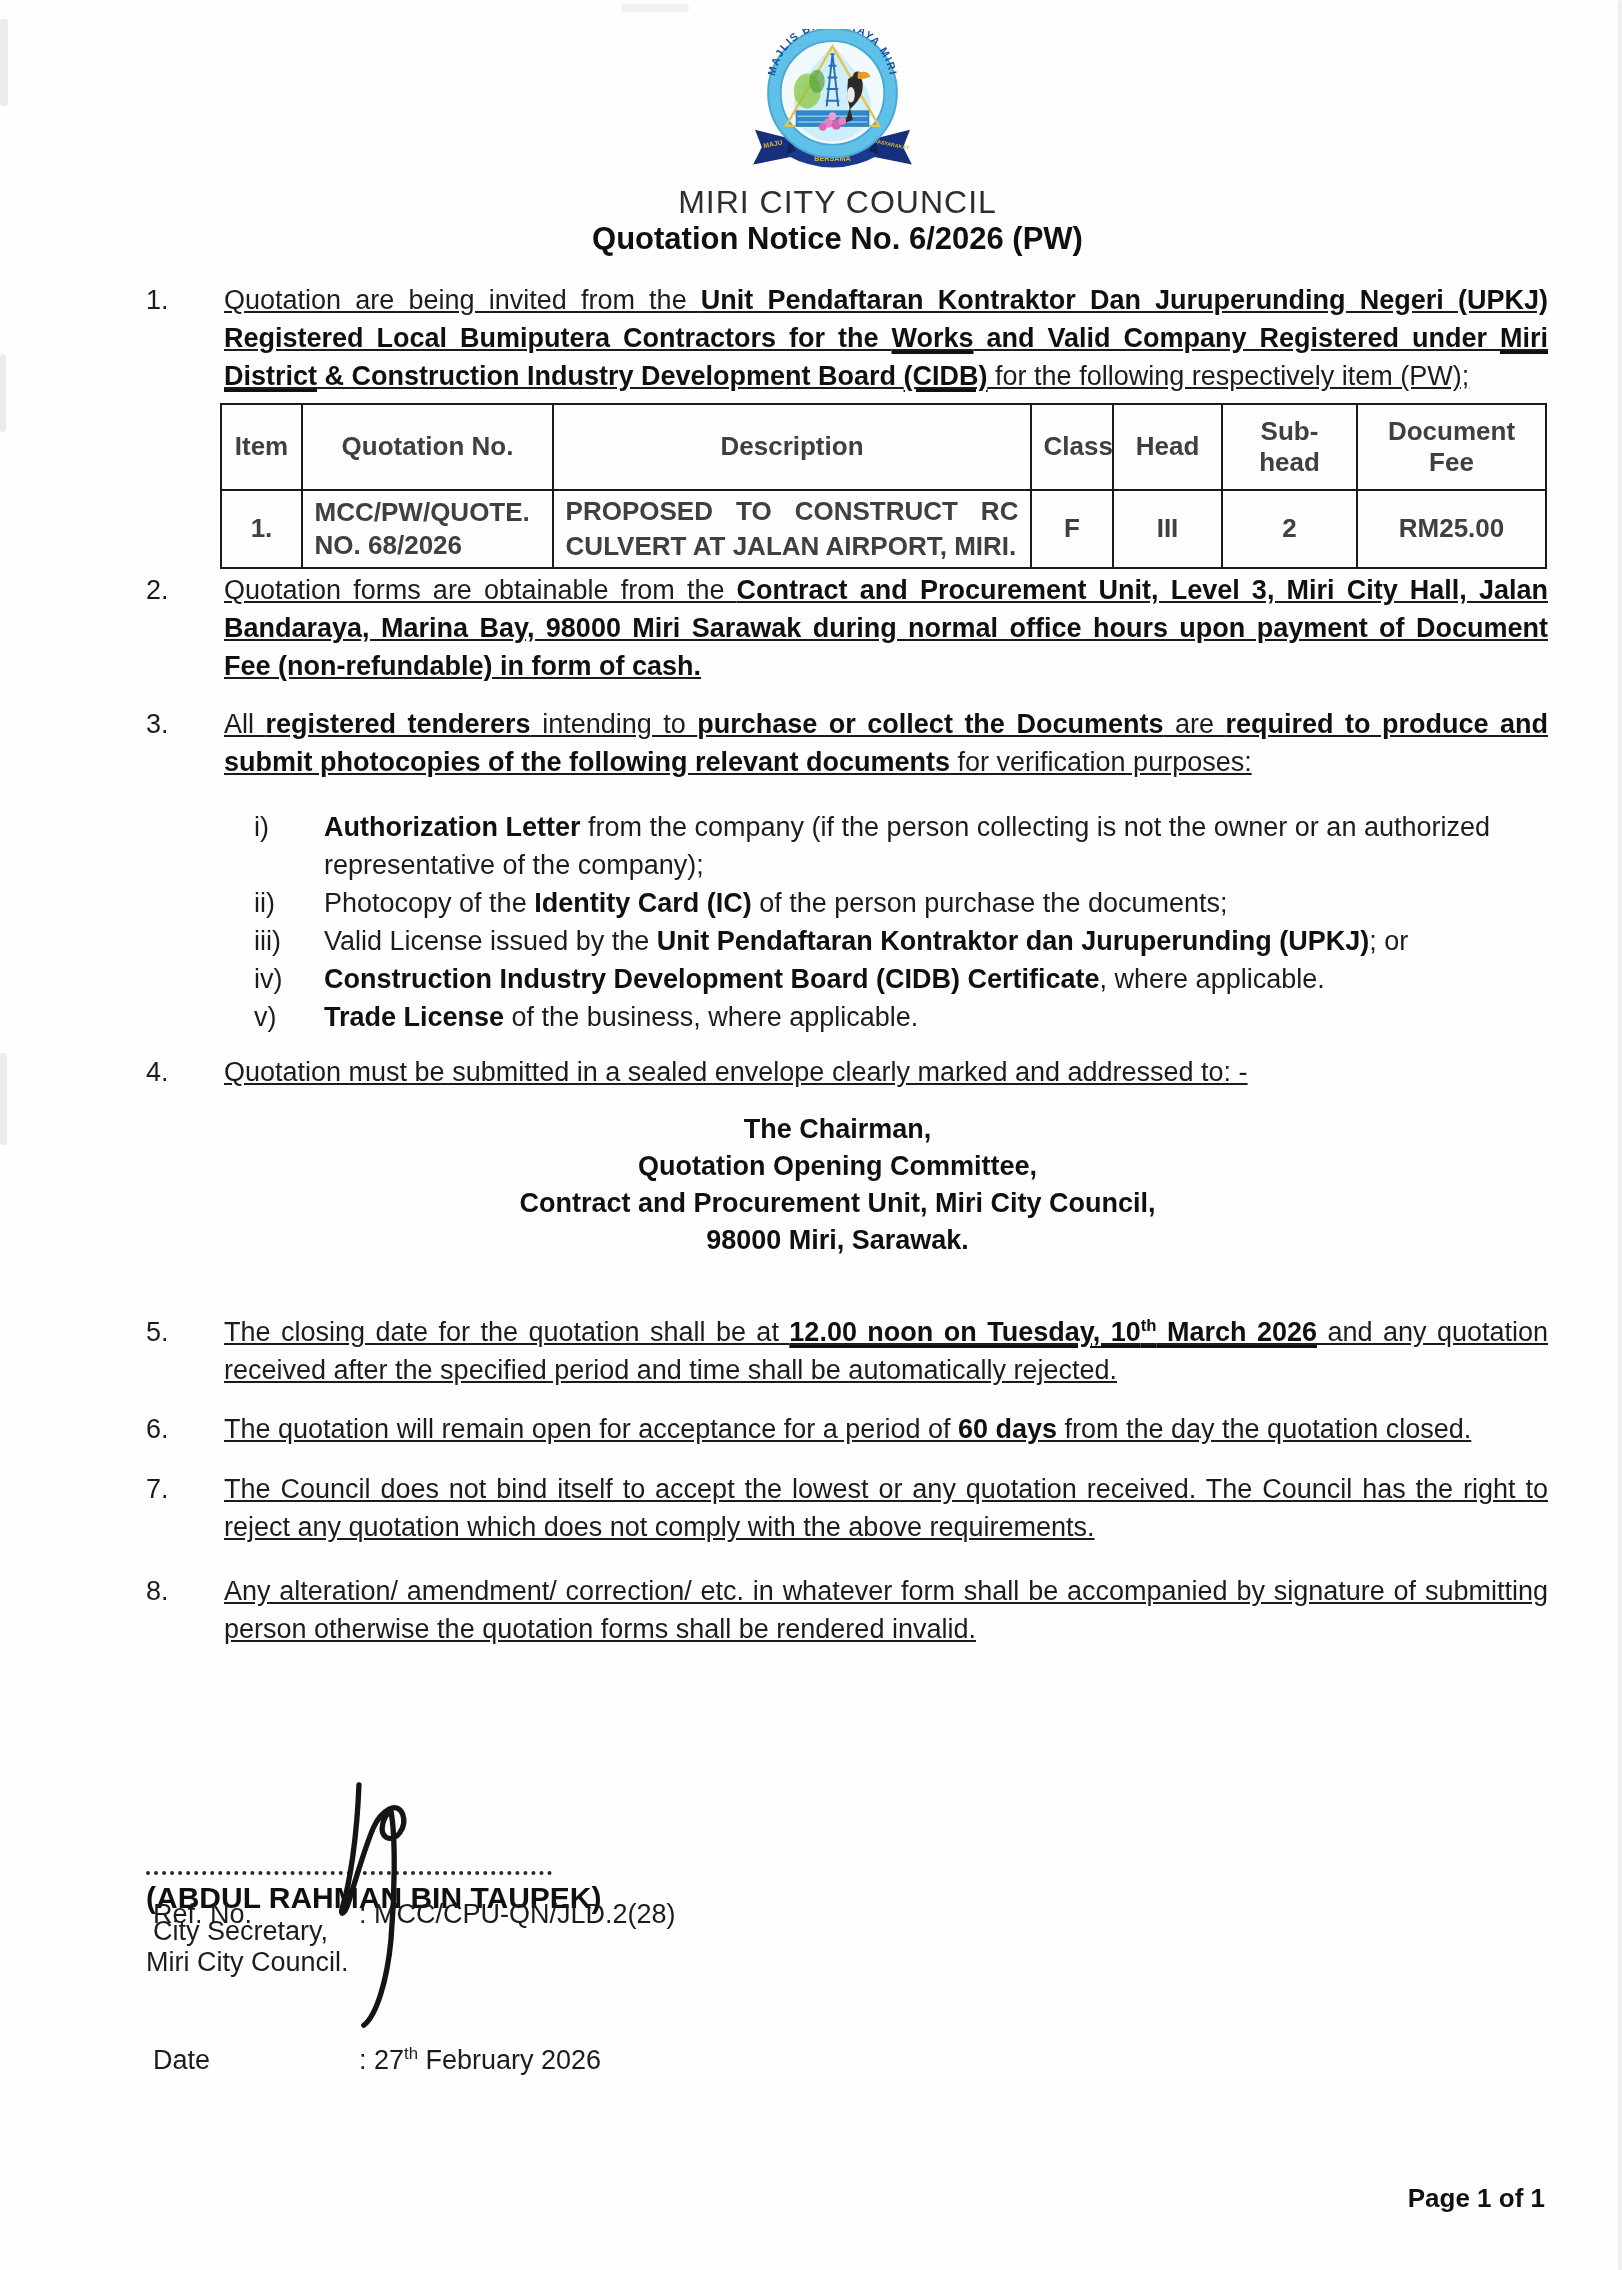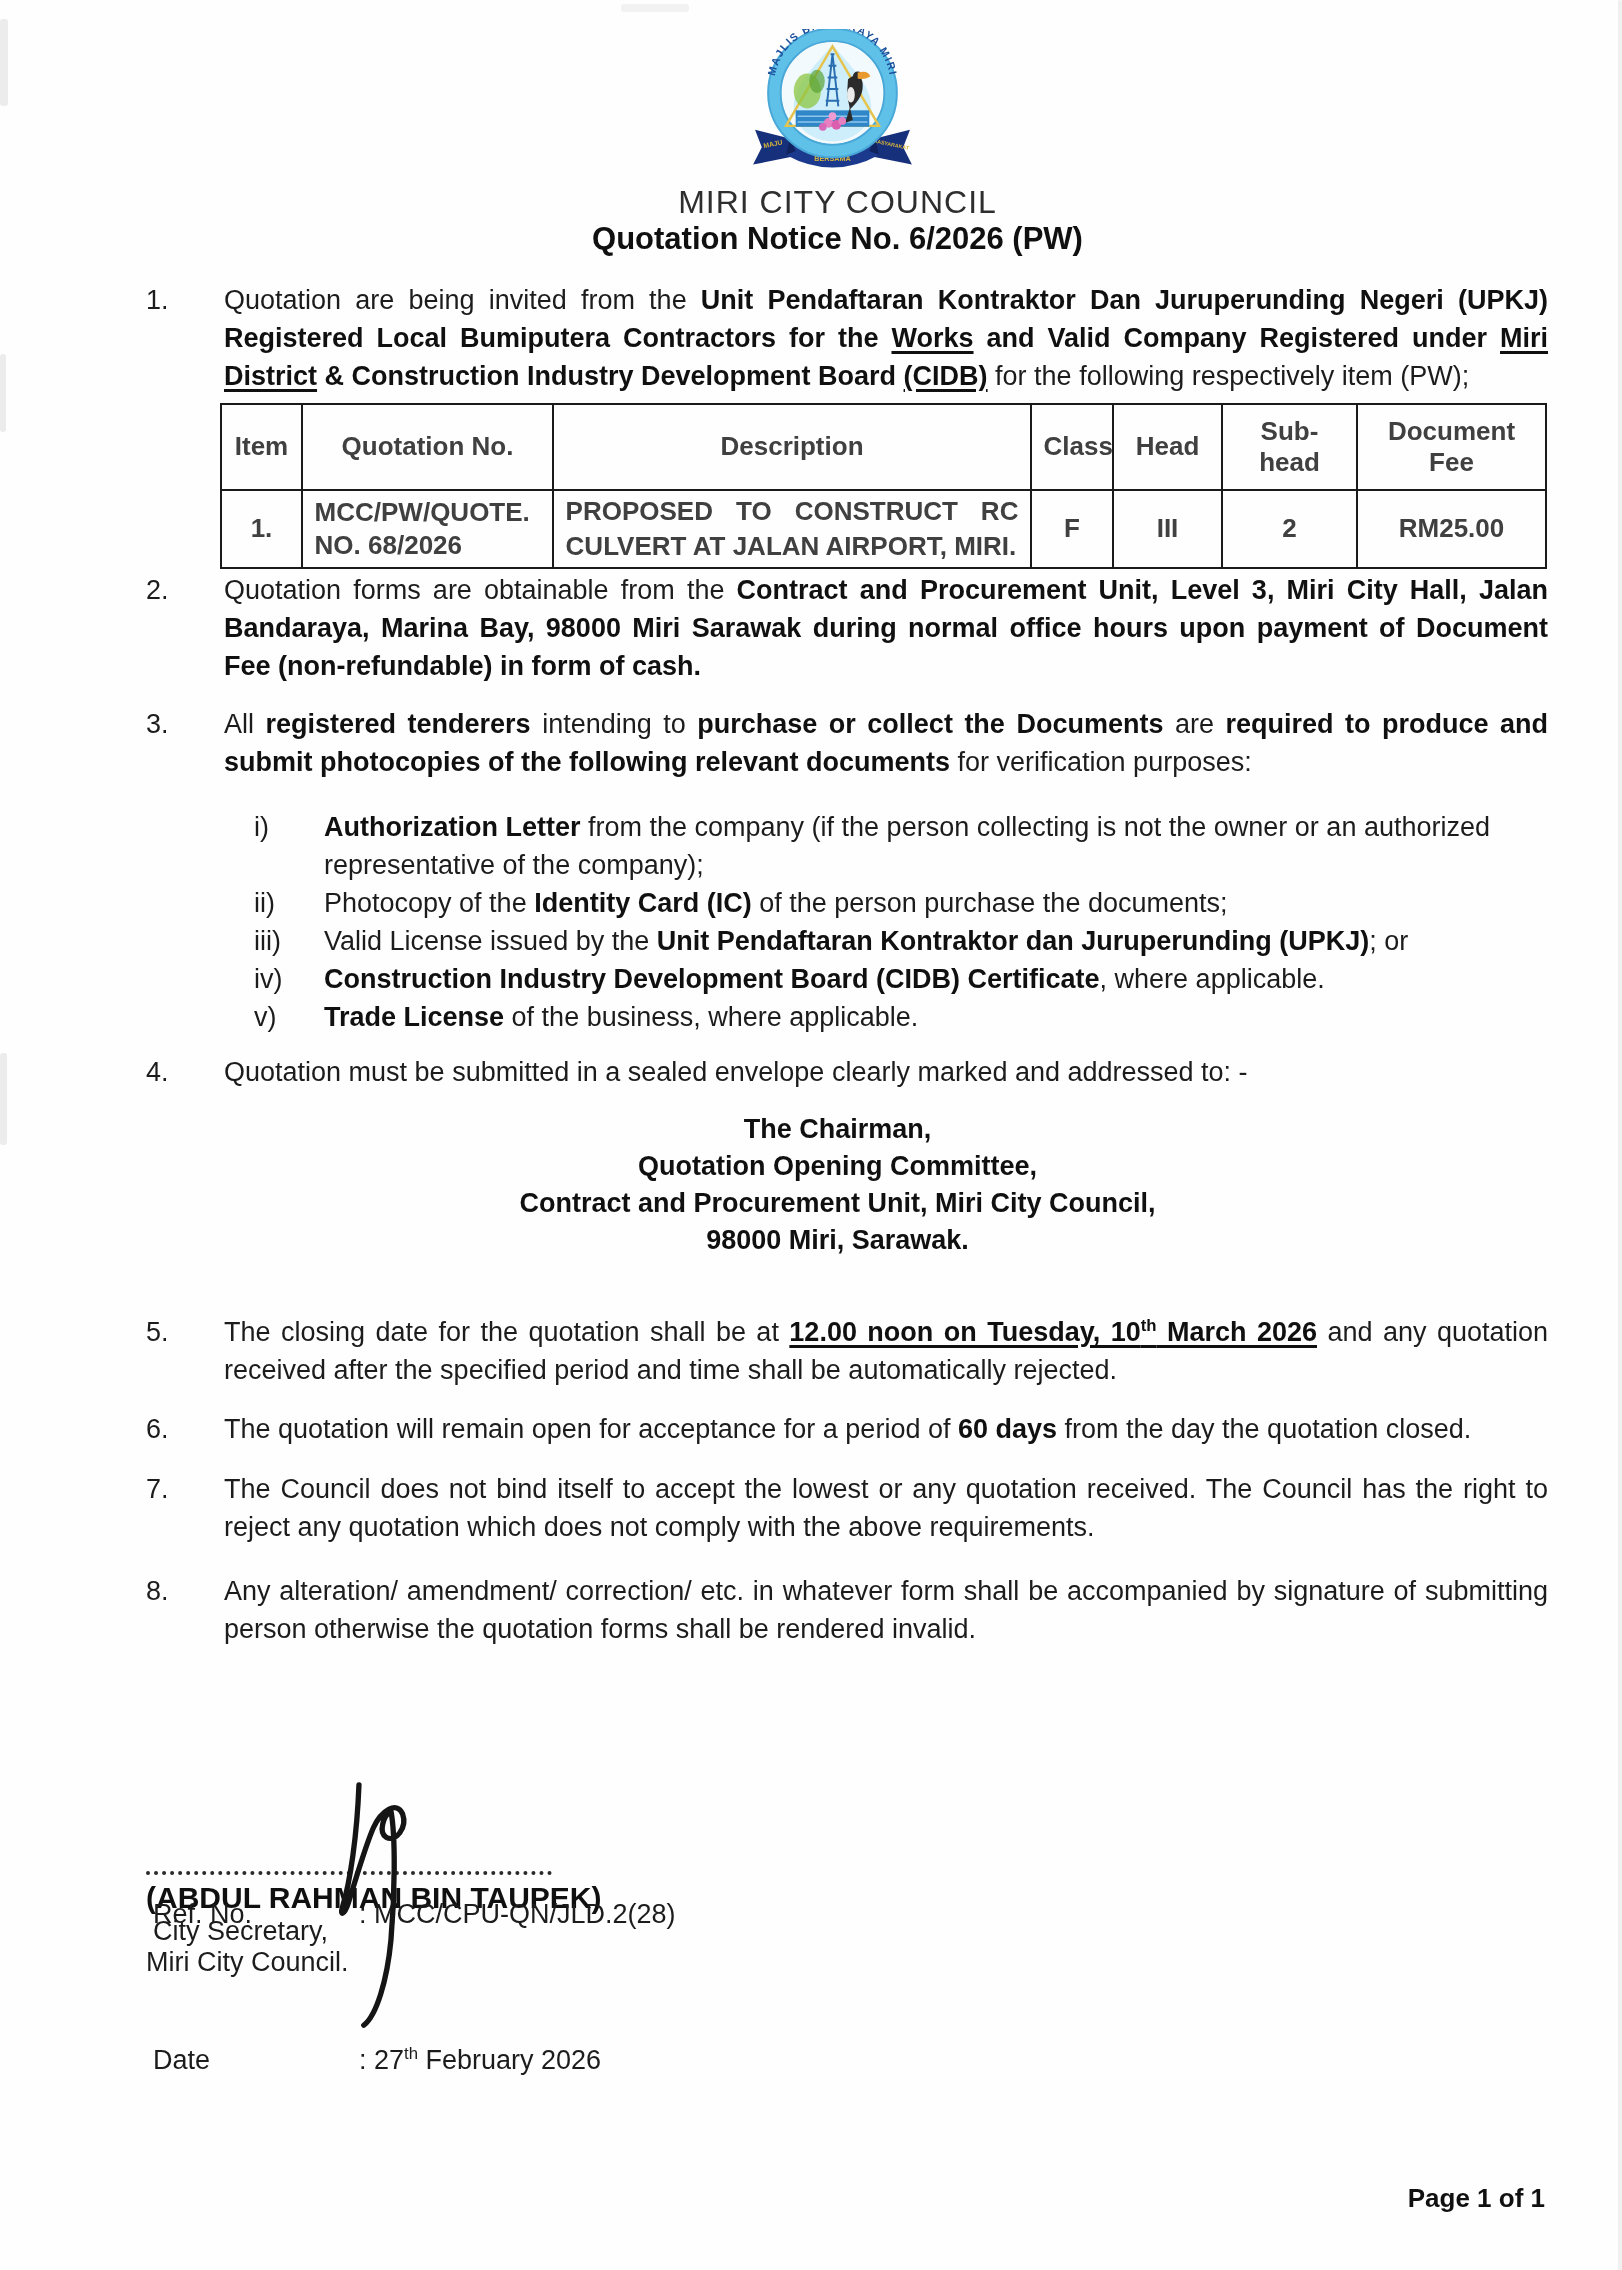--- a/index.html
+++ b/index.html
@@ -19,21 +19,21 @@
 
   
   .logo{position:absolute;left:747px;top:29px;width:171px;height:153px;}
   .center-col{position:absolute;left:146px;width:1383px;text-align:center;}
   .org-name{top:184px;font-size:32px;letter-spacing:1px;color:#2e2e2e;}
   .notice-title{top:221px;font-size:31px;font-weight:bold;color:#101010;}
 
   
   .para{position:absolute;left:146px;width:1402px;display:flex;font-size:27px;line-height:38px;}
   .para-num{width:78px;flex:none;}
-  .para-body{flex:1;text-align:justify;}
+  .para-body{flex:1;text-align:justify;text-decoration:underline;}
 
   
   .quote-table{position:absolute;left:220px;top:403px;border-collapse:collapse;table-layout:fixed;width:1326px;font-size:26px;color:#404040;}
   .quote-table td,.quote-table th{border:2.9px solid #1a1a1a;padding:1.9px 11.6px;vertical-align:middle;}
   .quote-table th{font-weight:bold;text-align:center;height:80px;white-space:pre-line;line-height:31px;}
   .quote-table td{font-weight:bold;height:72px;text-align:center;}
   .cell-qno{text-align:left !important;white-space:pre-line;line-height:33px;}
   .cell-desc{text-align:justify !important;line-height:35px;margin-left:18px;}
 
   

